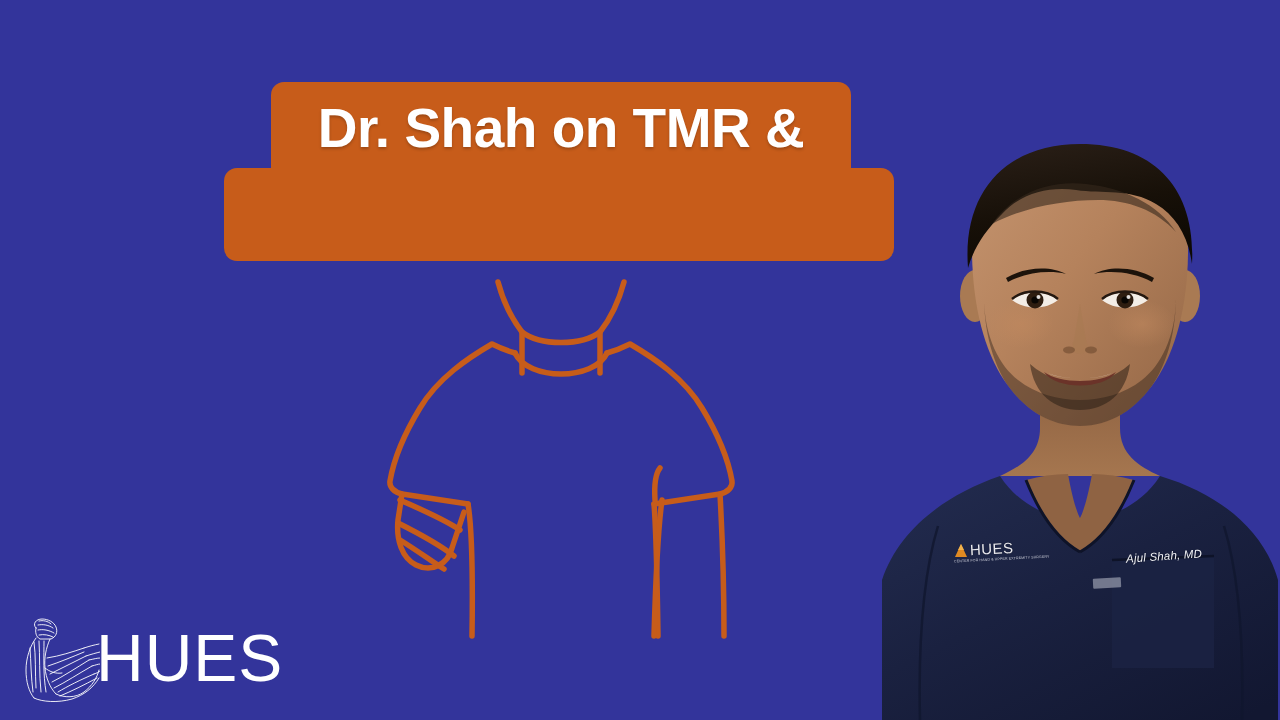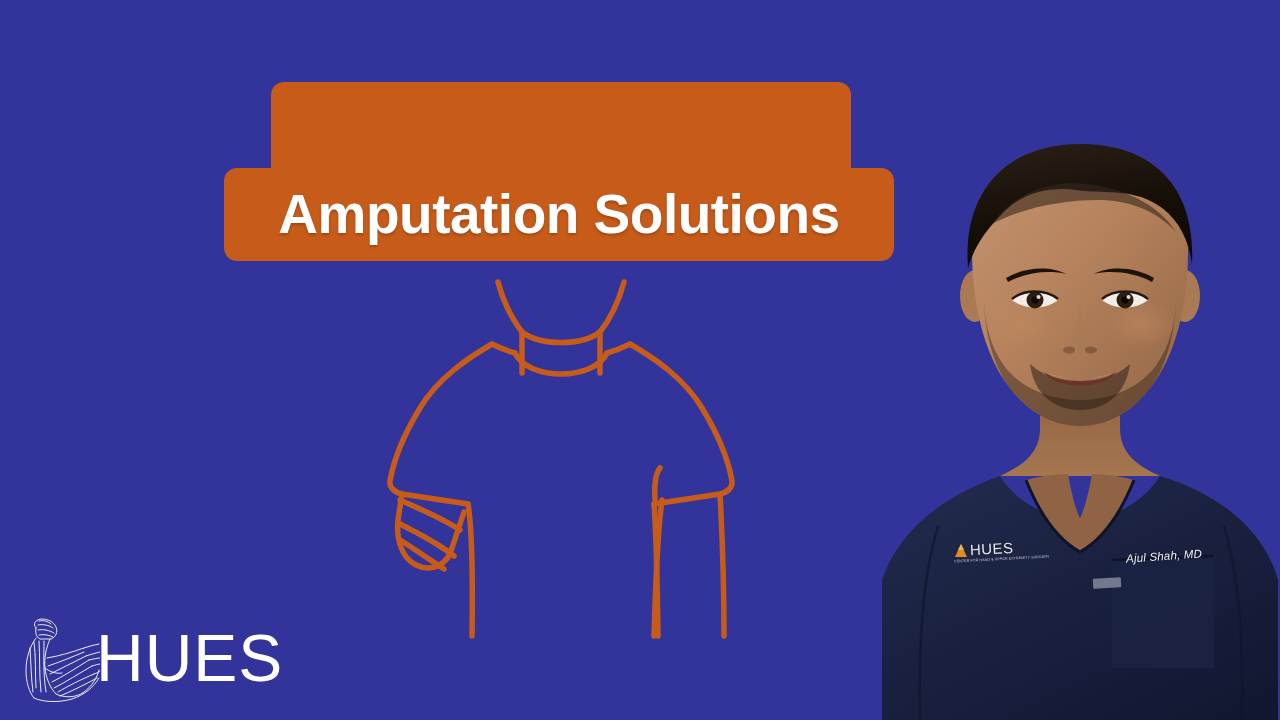--- a/index.html
+++ b/index.html
@@ -321,21 +321,21 @@
     <div class="sl-word">HUES</div>
     <div class="sl-sub">CENTER FOR HAND &amp; UPPER EXTREMITY SURGERY</div>
   </div>
   <div class="scrub-badge"></div>
   <div class="scrub-name">Ajul Shah, MD</div>
 
   <div class="title-wrap">
     <div class="title-plate plate-1"></div>
     <div class="title-plate plate-1b"></div>
     <div class="title-plate plate-2"></div>
-    <div class="title-line l2">Amputation Solutions</div>
+    <div class="title-line l1">Dr. Shah on TMR &amp;</div>
   </div>
 
   <div class="brand">
     <svg class="brand-mark" viewBox="0 0 86 92" fill="none">
       <g stroke="#FFFFFF" stroke-width="0.9" fill="none" stroke-linecap="round">
 
         <path d="M22 16 C18 12 22 7 28 7 C34 7 40 10 42 15 C44 20 42 25 37 27 L26 27 C22 25 21 20 22 16 Z"></path>
         <path d="M25 9 C29 8 34 9 37 12"></path>
         <path d="M24 13 C29 12 35 13 39 16"></path>
         <path d="M24 18 C29 17 35 18 40 21"></path>

